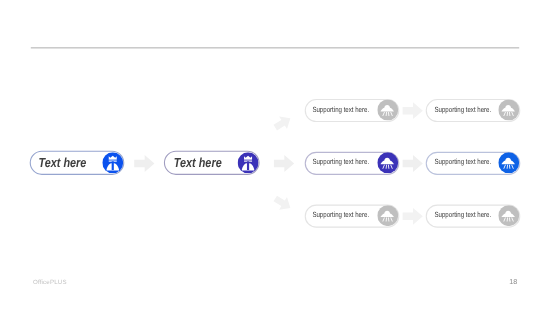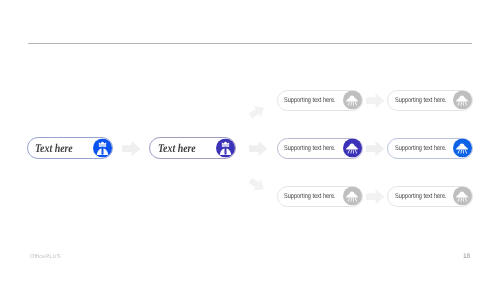--- a/index.html
+++ b/index.html
@@ -2,21 +2,21 @@
 <html><head>
 <meta charset="utf-8">
 <style>
   html,body{margin:0;padding:0;}
   body{width:500px;height:281px;background:#ffffff;font-family:"Liberation Sans",sans-serif;overflow:hidden;position:relative;-webkit-font-smoothing:antialiased;text-rendering:geometricPrecision;}
   .slide{position:absolute;left:0;top:0;width:500px;height:281px;}
   .pill-label,.card-label,.footer-logo,.page-num{filter:opacity(1);}
   .divider{position:absolute;left:28px;top:43px;width:444px;height:1px;background:#b5b5b5;}
 
   
-  .pill{position:absolute;height:21.5px;border-radius:11px;border:1px solid #4a7cf0;background:#fff;box-sizing:border-box;font-family:Liberation Serif, serif;}
+  .pill{position:absolute;height:21.5px;border-radius:11px;border:1px solid #4a7cf0;background:#fff;box-sizing:border-box;}
   .pill-label{position:absolute;left:7.4px;top:calc(50% - 0.1px);transform:translateY(-50%) scaleX(0.83);transform-origin:left center;font-style:italic;font-weight:bold;font-size:11.9px;color:#3f3f3f;white-space:nowrap;}
   .pill-icon{position:absolute;right:0px;top:50%;transform:translateY(-50%);width:19px;height:19px;border-radius:50%;}
   .pill-icon svg{display:block;width:19px;height:19px;}
 
   
   .card{position:absolute;height:21px;border-radius:10.5px;border:1px solid #d9d9d9;background:#fff;box-sizing:border-box;width:86.1px;}
   .card-label{position:absolute;left:6.6px;top:calc(50% - 0.1px);transform:translateY(-50%) scaleX(0.806);transform-origin:left center;font-size:6.9px;color:#3a3a3a;white-space:nowrap;}
   .card-icon{position:absolute;right:0px;top:50%;transform:translateY(-50%);width:19px;height:19px;border-radius:50%;}
   .card-icon svg{display:block;width:19px;height:19px;}
 

